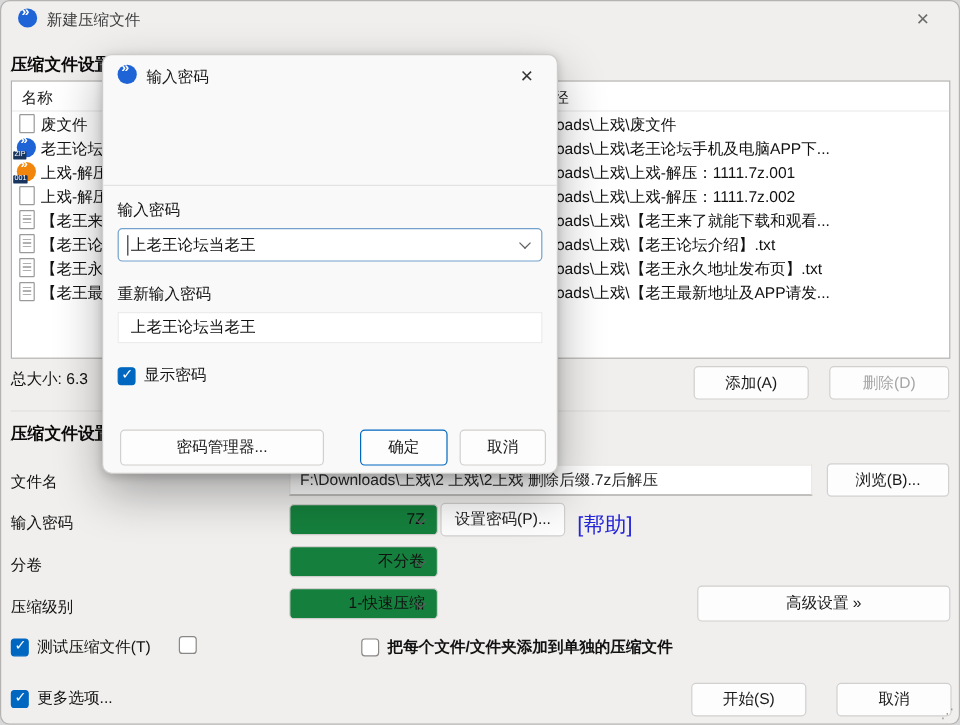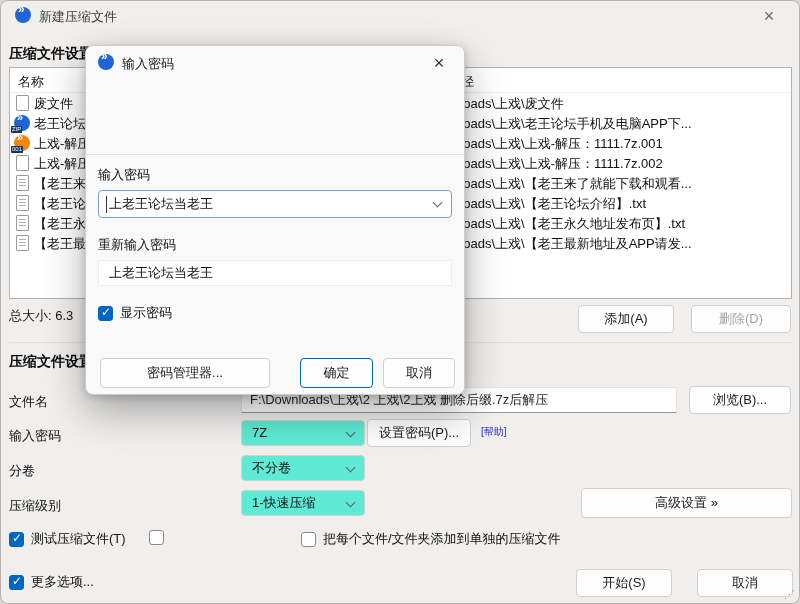--- a/index.html
+++ b/index.html
@@ -62,42 +62,42 @@
   .lbl { position:absolute; left:8px; font-size:13px; color:#111; }
   #lbl-filename { top:392px; }
   #lbl-format { top:426px; }
   #lbl-volume { top:461px; }
   #lbl-level  { top:496px; }
 
   .input-filename { position:absolute; left:240px; top:386px; width:436px; height:26px; background:#fff;
       border:1px solid #e6e4e2; border-bottom:1px solid #9a9896; box-sizing:border-box;
       font-size:13px; line-height:24px; padding:0 8px; color:#2a2a2a; overflow:hidden; white-space:nowrap; }
 
-  .dropdown { position:absolute; width:124px; height:26px; background:#5eead4; border:1px solid #d2d0ce;
+  .dropdown { position:absolute; width:124px; height:26px; background:#15803d; border:1px solid #d2d0ce;
       border-radius:4px; box-sizing:border-box; font-size:13px; line-height:24px; padding:0 10px;
-      color:#111; white-space:nowrap; }
+      color:#111; white-space:nowrap;text-align:right; }
   #dd-format { left:240px; top:419px; }
   #dd-volume { left:240px; top:454px; }
   #dd-level  { left:240px; top:489px; }
   .chev { position:absolute; right:10px; top:8px; width:6px; height:6px;
           border-right:1.4px solid #5f5f5f; border-bottom:1.4px solid #5f5f5f; transform:rotate(45deg); }
 
-  .help-link { position:absolute; left:480px; top:424px; font-size:10px; color:#2525d8; }
+  .help-link { position:absolute; left:480px; top:424px; font-size:18px; color:#2525d8; }
 
   
   .cb { position:absolute; display:flex; align-items:center; gap:7px; font-size:13px; color:#111;
         white-space:nowrap; cursor:default; }
   .cb .box { width:15px; height:15px; border:1px solid #8a8886; border-radius:3px; background:#fff;
              box-sizing:border-box; position:relative; flex:none; }
   .cb.checked .box { background:#0067c0; border-color:#0067c0; }
   .cb .tick { position:absolute; left:2px; top:-2px; color:#fff; font-size:12px; display:none; }
   .cb.checked .tick { display:block; }
   #cb-test     { left:8px;   top:529px; }
   #cb-delafter { left:148px; top:529px; }
-  #cb-separate { left:300px; top:529px; }
+  #cb-separate { left:300px; top:529px;font-weight:bold; }
   #cb-more     { left:8px;   top:572px; }
 
   .grip { position:absolute; right:4px; bottom:2px; font-size:11px; color:#9a9a9a; }
 
   
   .dialog { position:absolute; left:84px; top:44px; width:378px; height:348px; background:#f9f9f9;
       border:1px solid #cfcdcb; border-radius:8px; z-index:10;
       box-shadow:0 16px 40px rgba(0,0,0,0.32), 0 2px 8px rgba(0,0,0,0.18); }
   .dlg-icon { position:absolute; left:12px; top:8px; width:16px; height:16px; border-radius:50%; background:#1f64d6; }
   .dlg-icon .aglyph { position:absolute; left:3px; top:-5px; color:#fff; font-size:12px; font-weight:700; }

